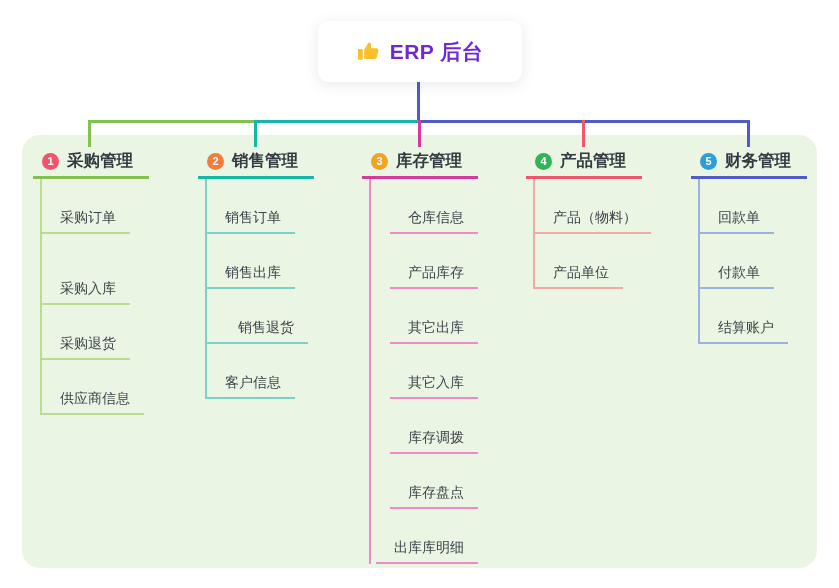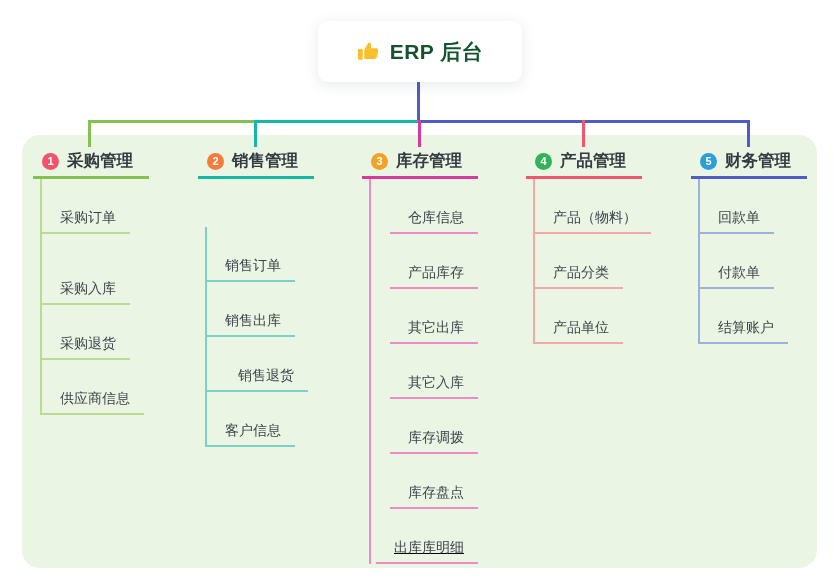--- a/index.html
+++ b/index.html
@@ -34,21 +34,21 @@
     box-shadow: 0 3px 14px rgba(60,70,90,0.12);
     display: flex;
     align-items: center;
     justify-content: center;
     gap: 10px;
     z-index: 3;
   }
   .root-title {
     font-size: 21px;
     font-weight: 600;
-    color: #14532d;
+    color: #6d28d9;
     letter-spacing: 0.5px;
   }
   .thumb-icon { width: 23px; height: 23px; display: block; }
 
   .branch-column { position: absolute; top: 146px; z-index: 2; }
 
   .branch-header {
     width: 116px;
     height: 33px;
     display: flex;
@@ -143,21 +143,21 @@
           <div class="child-item" style="border-bottom-color: rgb(185, 219, 146);">
             <span class="child-label">供应商信息</span>
           </div>
         </div>
       </div>
       <div class="branch-column" style="left: 198px;">
         <div class="branch-header" style="border-bottom-color: rgb(20, 184, 166);">
           <span class="branch-badge" style="background: rgb(244, 123, 60);">2</span>
           <span class="branch-label">销售管理</span>
         </div>
-        <div class="branch-children" style="border-left-color: rgb(126, 208, 198); margin-top: 48px;">
+        <div class="branch-children" style="border-left-color: rgb(126, 208, 198);">
           <div class="child-item" style="border-bottom-color: rgb(126, 208, 198);">
             <span class="child-label">销售订单</span>
           </div>
           <div class="child-item" style="border-bottom-color: rgb(126, 208, 198);">
             <span class="child-label">销售出库</span>
           </div>
           <div class="child-item" style="border-bottom-color: rgb(126, 208, 198); padding-left: 31px;">
             <span class="child-label">销售退货</span>
           </div>
           <div class="child-item" style="border-bottom-color: rgb(126, 208, 198);">
@@ -182,38 +182,35 @@
           </div>
           <div class="child-item" style="border-bottom-color: rgb(238, 138, 198);">
             <span class="child-label">其它入库</span>
           </div>
           <div class="child-item" style="border-bottom-color: rgb(238, 138, 198);">
             <span class="child-label">库存调拨</span>
           </div>
           <div class="child-item" style="border-bottom-color: rgb(238, 138, 198);">
             <span class="child-label">库存盘点</span>
           </div>
-          <div class="child-item" style="border-bottom-color: rgb(238, 138, 198); text-decoration: underline;">
+          <div class="child-item" style="border-bottom-color: rgb(238, 138, 198);">
             <span class="child-label">出库库明细</span>
           </div>
         </div>
       </div>
       <div class="branch-column" style="left: 526px;">
         <div class="branch-header" style="border-bottom-color: rgb(242, 86, 107);">
           <span class="branch-badge" style="background: rgb(47, 181, 88);">4</span>
           <span class="branch-label">产品管理</span>
         </div>
         <div class="branch-children" style="border-left-color: rgb(243, 168, 168);">
           <div class="child-item" style="border-bottom-color: rgb(243, 168, 168);">
             <span class="child-label">产品（物料）</span>
           </div>
           <div class="child-item" style="border-bottom-color: rgb(243, 168, 168);">
-            <span class="child-label">产品分类</span>
-          </div>
-          <div class="child-item" style="border-bottom-color: rgb(243, 168, 168);">
             <span class="child-label">产品单位</span>
           </div>
         </div>
       </div>
       <div class="branch-column" style="left: 691px;">
         <div class="branch-header" style="border-bottom-color: rgb(77, 92, 199);">
           <span class="branch-badge" style="background: rgb(46, 159, 214);">5</span>
           <span class="branch-label">财务管理</span>
         </div>
         <div class="branch-children" style="border-left-color: rgb(156, 178, 222);">

